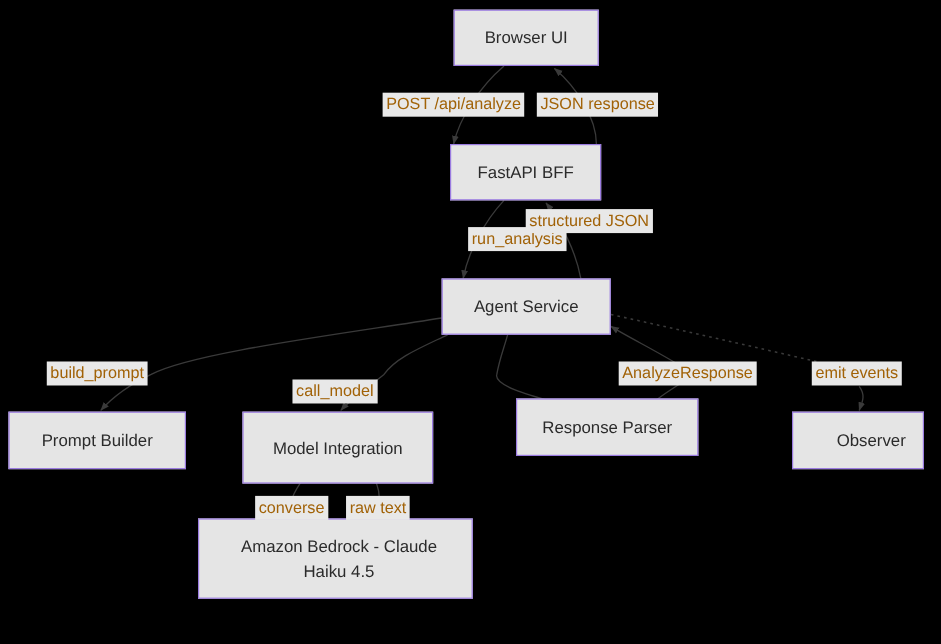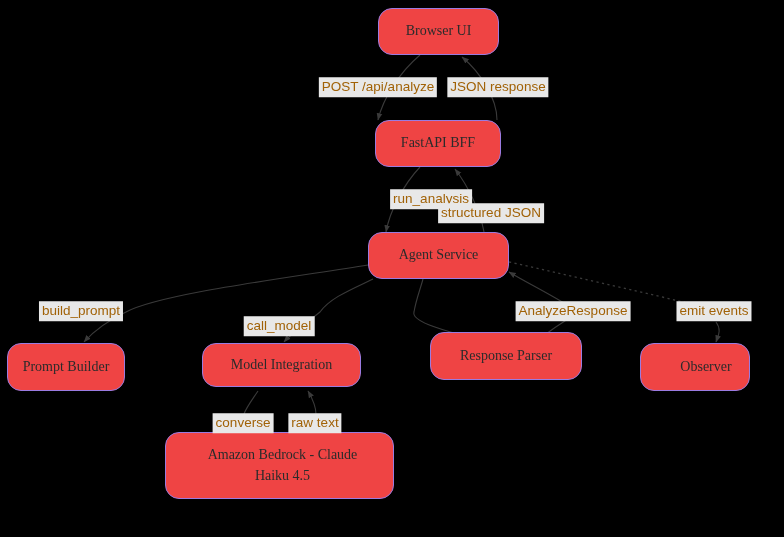--- a/index.html
+++ b/index.html
@@ -24,34 +24,33 @@
     position: absolute;
     left: 0;
     top: 0;
     width: 784px;
     height: 537px;
     pointer-events: none;
   }
   .node {
     position: absolute;
     box-sizing: border-box;
-    background: #ef4444;
+    background: #e5e5e5;
     border: 1.4px solid #9A7BE0;
-    border-radius: 14px;
+    border-radius: 0;
     display: flex;
     align-items: center;
     justify-content: center;
     text-align: center;
     color: #2b2b2b;
     font-size: 14px;
     line-height: 1.45;
     padding: 4px 8px;
     white-space: pre-line;
     z-index: 2;
-    font-family: Liberation Serif, serif;
   }
   .edge-label {
     position: absolute;
     box-sizing: border-box;
     background: #E8E8E8;
     color: #a16207;
     font-size: 13.5px;
     line-height: 1.15;
     padding: 2px 3px;
     white-space: nowrap;
@@ -94,38 +93,38 @@
 
     <path d="M 300,456 C 308,446 314,434 316,414 C 316,406 312,398 308,391" fill="none" stroke="#3a3a3a" stroke-width="1.1" marker-end="url(#arrowhead)"></path>
   </svg>
 
   <div class="node" style="left:378px; top:8px; width:121px; height:47px;">Browser UI</div>
 
   <div class="node" style="left:375px; top:120px; width:126px; height:47px;">FastAPI BFF</div>
 
   <div class="node" style="left:368px; top:232px; width:141px; height:47px;">Agent Service</div>
 
-  <div class="node" style="left:7px; top:343px; width:118px; height:48px;">Prompt Builder</div>
+  <div class="node" style="left:7px; top:343px; width:148px; height:48px;">Prompt Builder</div>
 
-  <div class="node" style="left:202px; top:343px; width:159px; height:44px;">Model Integration</div>
+  <div class="node" style="left:202px; top:343px; width:159px; height:60px;">Model Integration</div>
 
   <div class="node" style="left:430px; top:332px; width:152px; height:48px;">Response Parser</div>
 
-  <div class="node" style="left:640px; top:343px; width:110px; height:48px;padding-left:30px;">Observer</div>
+  <div class="node" style="left:660px; top:343px; width:110px; height:48px;padding-left:30px;">Observer</div>
 
   <div class="node" style="left:165px; top:432px; width:229px; height:67px;padding-left:14px;">Amazon Bedrock - Claude
 Haiku 4.5</div>
 
   <div class="edge-label" style="left:378px; top:87px;">POST /api/analyze</div>
 
   <div class="edge-label" style="left:498px; top:87px;">JSON response</div>
 
   <div class="edge-label" style="left:385px; top:199px;margin-left:46px;">run_analysis</div>
 
-  <div class="edge-label" style="left:491px; top:213px;">structured JSON</div>
+  <div class="edge-label" style="left:491px; top:184px;">structured JSON</div>
 
   <div class="edge-label" style="left:81px; top:311px;">build_prompt</div>
 
   <div class="edge-label" style="left:279px; top:311px;margin-top:15px;">call_model</div>
 
 
   <div class="edge-label" style="left:573px; top:311px;">AnalyzeResponse</div>
 
   <div class="edge-label" style="left:714px; top:311px;">emit events</div>
 

